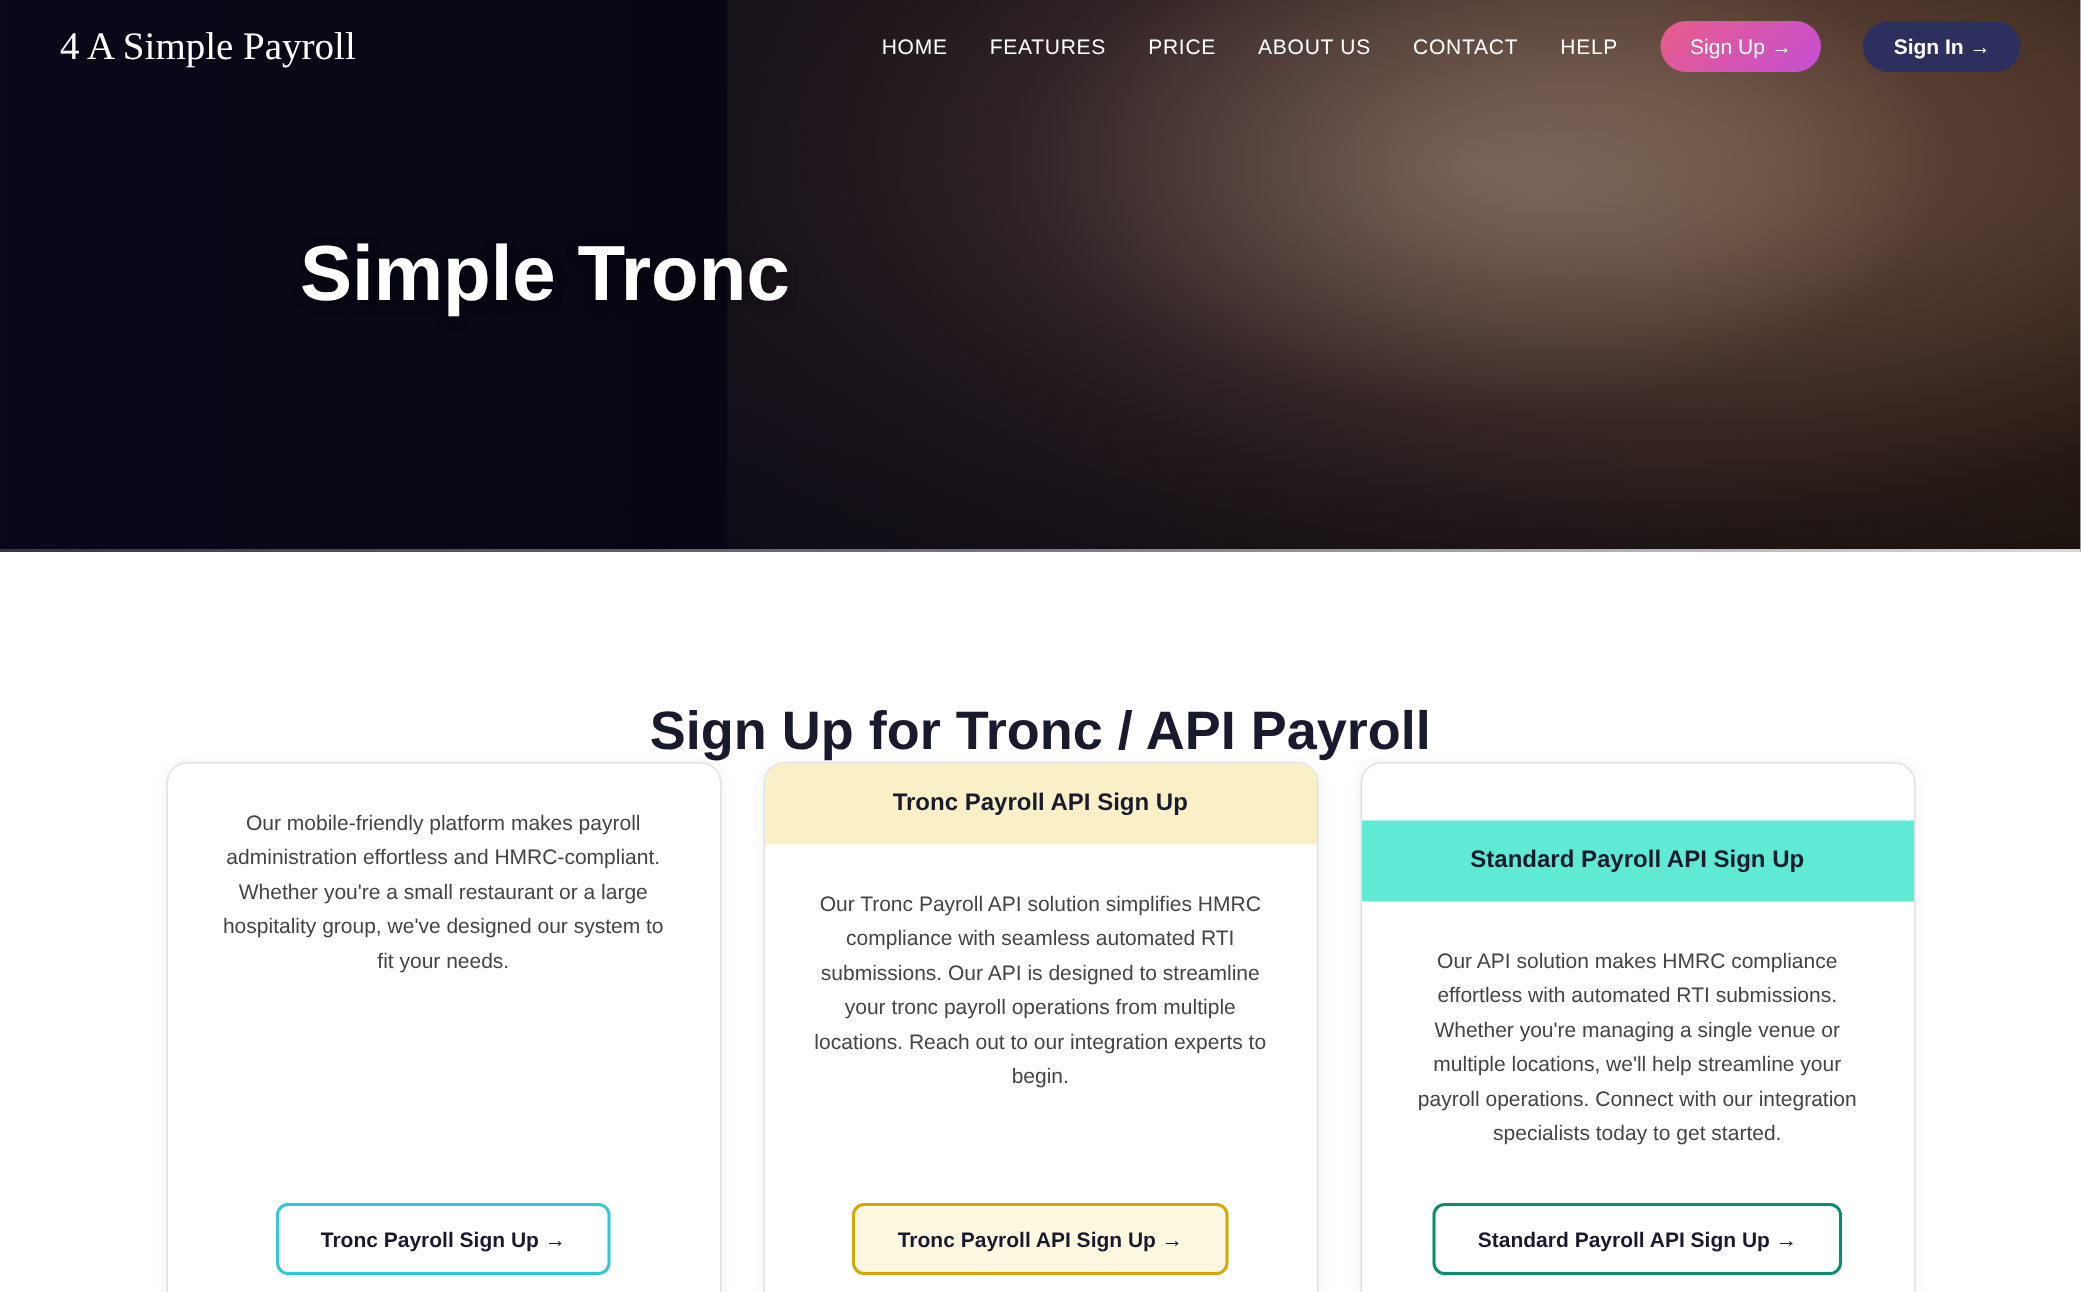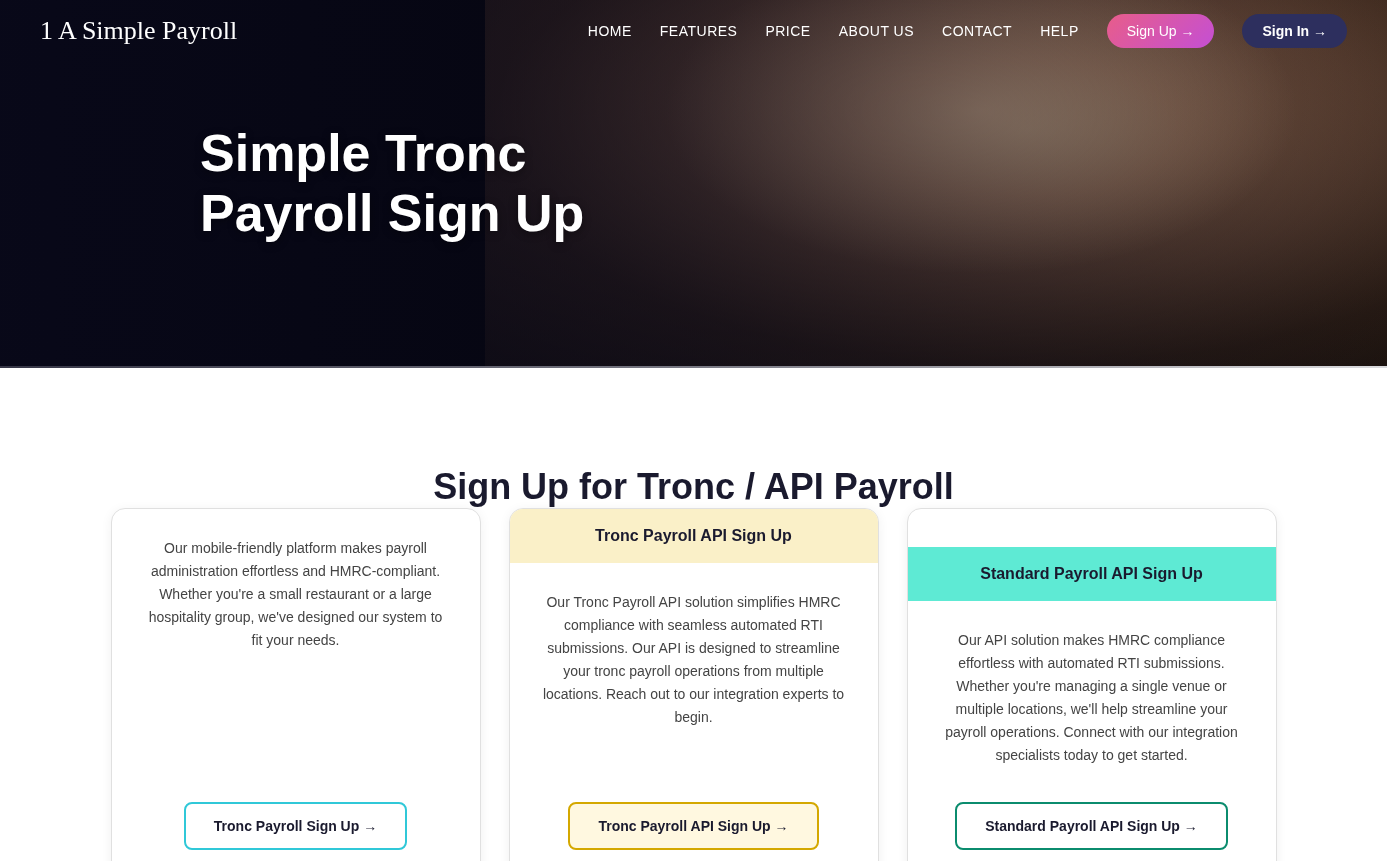--- a/index.html
+++ b/index.html
@@ -204,40 +204,39 @@
     }
     .card-btn-teal {
       border: 2px solid #0b8c6e;
       color: #1a1a2e;
     }
   </style>
 </head>
 <body>
 
 <header>
-  <div class="logo">1 A Simple Payroll</div>
+  <div class="logo">4 A Simple Payroll</div>
   <nav>
     <a href="#">HOME</a>
     <a href="#">FEATURES</a>
     <a href="#">PRICE</a>
     <a href="#">ABOUT US</a>
     <a href="#">CONTACT</a>
     <a href="#">HELP</a>
     <button class="btn-signup">Sign Up →</button>
     <button class="btn-signin">Sign In →</button>
   </nav>
 </header>
 
 <div class="hero">
   <div class="hero-photo"></div>
   <div class="hero-image-overlay"></div>
   <div class="hero-content">
     <h1>
       <span>Simple Tronc</span><br>
-      <span>Payroll Sign Up</span>
     </h1>
   </div>
 </div>
 
 <div class="wave-container">
   <svg class="wave-svg" viewBox="0 0 1387 70" preserveAspectRatio="none" xmlns="http://www.w3.org/2000/svg">
     <path d="M0,0 C200,70 400,0 700,30 C900,55 1100,0 1387,40 L1387,70 L0,70 Z" fill="#fff"></path>
     <path d="M0,0 C200,70 400,0 700,30 C900,55 1100,0 1387,40" fill="none" stroke="#fff" stroke-width="2"></path>
   </svg>
 </div>

